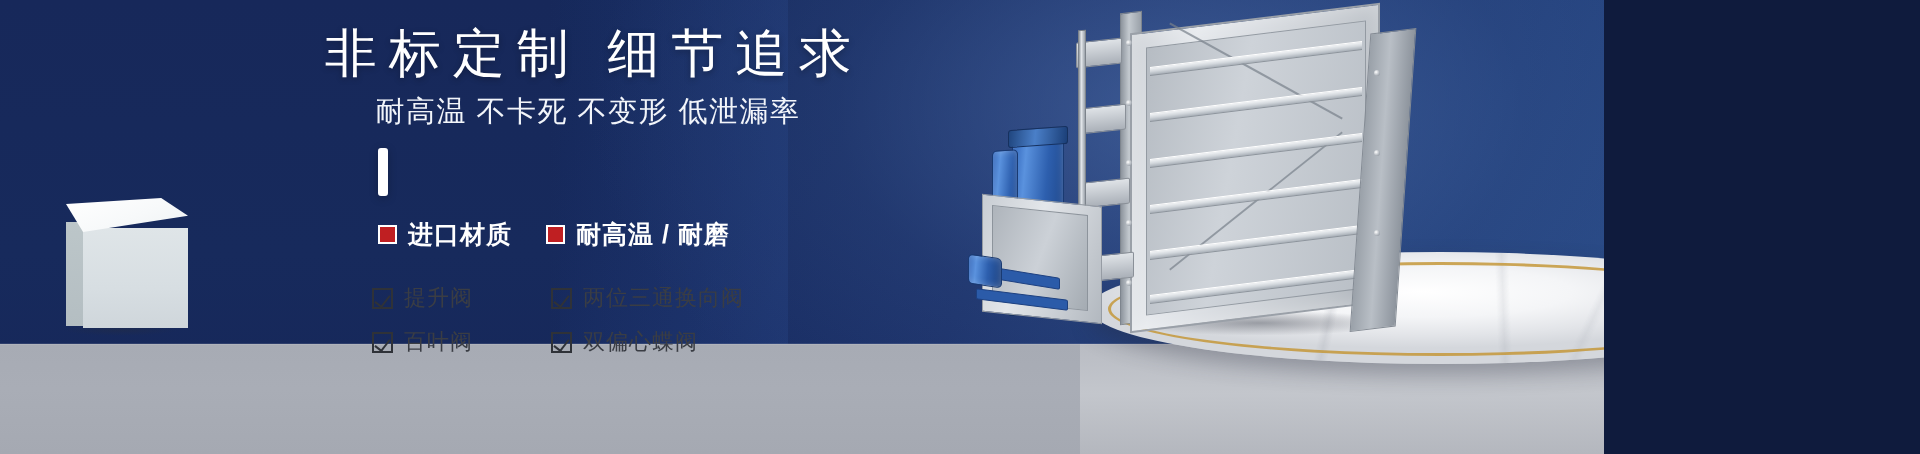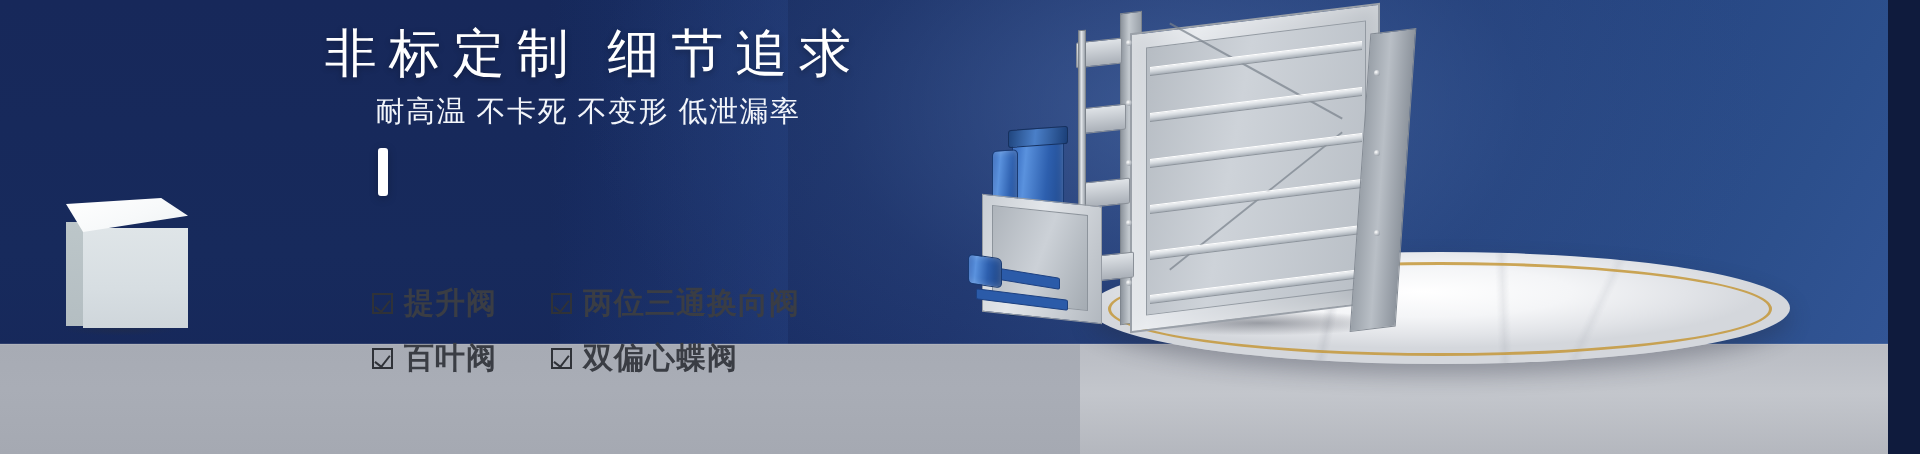--- a/index.html
+++ b/index.html
@@ -1,18 +1,18 @@
 <!DOCTYPE html>
 <html><head>
 <meta charset="utf-8">
 <style>
   html,body{margin:0;padding:0;background:#0f1b3d;}
   *{box-sizing:border-box;}
   .banner{
-    position:relative;width:1888px;height:454px;overflow:hidden;
+    position:relative;width:1604px;height:454px;overflow:hidden;
     font-family:"Liberation Sans","DejaVu Sans",sans-serif;
   }
   
   .bg-wall{
     position:absolute;left:0;top:0;width:1920px;height:454px;
     background:
       radial-gradient(ellipse 820px 520px at 1180px 110px, rgba(86,122,182,0.55) 0%, rgba(54,84,140,0.28) 42%, rgba(20,38,86,0.0) 72%),
       linear-gradient(118deg,#13244f 0%,#16295c 30%,#1b3068 52%,#24427e 72%,#2c4f8c 88%,#35589a 100%);
   }
   .bg-wall-left{
@@ -114,21 +114,21 @@
   .chk{display:flex;align-items:center;gap:11px;white-space:nowrap;}
   .chk-box{
     width:21px;height:21px;flex:none;position:relative;
     border:2px solid #2f3238;background:transparent;
   }
   .chk-box:after{
     content:"";position:absolute;left:4px;top:2px;
     width:7px;height:13px;border:solid #2f3238;
     border-width:0 2.4px 2.4px 0;transform:rotate(38deg);
   }
-  .chk-txt{color:#3a3d44;font-size:30px;font-weight:700;letter-spacing:1px;}
+  .chk-txt{color:#3a3d44;font-size:22px;font-weight:400;letter-spacing:1px;}
 
   
   .podium{
     position:absolute;left:1090px;top:252px;width:700px;height:130px;
   }
   .podium-top{
     position:absolute;left:0;top:0;width:700px;height:112px;border-radius:50%;
     background:
       radial-gradient(ellipse 340px 56px at 330px 40px, #ffffff 0%, #f4f5f7 45%, #e2e4e8 78%, #d4d7dc 100%);
     box-shadow:0 10px 22px rgba(35,40,55,0.30);
@@ -302,20 +302,30 @@
     <div class="cyl" style="left:38px;top:246px;width:34px;height:30px;transform:skewY(8deg);"></div>
   </div>
 
   <div class="headline">非标定制  细节追求</div>
   <div class="subhead">耐高温  不卡死  不变形      低泄漏率</div>
 
   <div class="badge">
     <div class="badge-gap"></div>
   </div>
 
+  <div class="features">
+    <div class="feat">
+      <span class="feat-sq"></span>
+      <span class="feat-txt">进口材质</span>
+    </div>
+    <div class="feat">
+      <span class="feat-sq"></span>
+      <span class="feat-txt">耐高温 / 耐磨</span>
+    </div>
+  </div>
 
   <div class="checklist">
     <div class="chk">
       <span class="chk-box"></span>
       <span class="chk-txt">提升阀</span>
     </div>
     <div class="chk">
       <span class="chk-box"></span>
       <span class="chk-txt">两位三通换向阀</span>
     </div>

